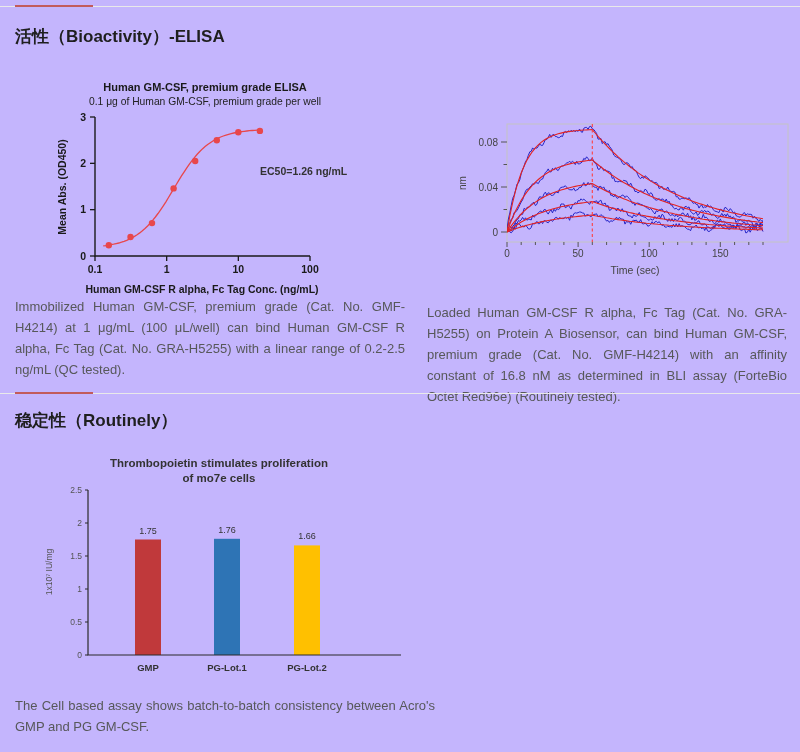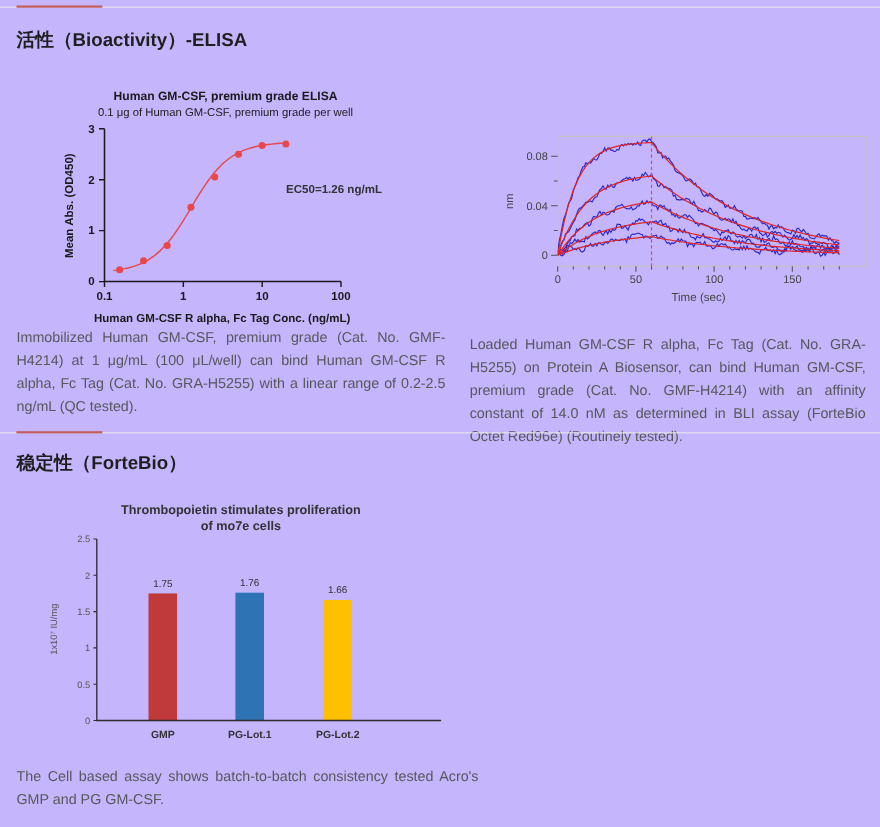--- a/index.html
+++ b/index.html
@@ -107,26 +107,26 @@
           <polyline points="52.0,126.0 54.8,118.2 57.7,111.2 60.5,105.0 63.4,99.4 66.2,94.4 69.1,89.9 71.9,85.9 74.8,82.3 77.6,79.0 80.4,76.1 83.3,73.5 86.1,71.2 89.0,69.1 91.8,67.3 94.7,65.6 97.5,64.1 100.4,62.8 103.2,61.6 106.0,60.5 108.9,59.5 111.7,58.7 114.6,57.9 117.4,57.2 120.3,56.6 123.1,56.0 126.0,55.5 128.8,55.1 131.6,54.7 134.5,54.3 137.3,54.0 140.2,56.4 143.0,58.7 145.9,61.0 148.7,63.2 151.6,65.3 154.4,67.3 157.2,69.2 160.1,71.1 162.9,73.0 165.8,74.8 168.6,76.5 171.5,78.1 174.3,79.7 177.2,81.3 180.0,82.8 182.8,84.2 185.7,85.6 188.5,87.0 191.4,88.3 194.2,89.5 197.1,90.7 199.9,91.9 202.8,93.1 205.6,94.2 208.4,95.2 211.3,96.3 214.1,97.2 217.0,98.2 219.8,99.1 222.7,100.0 225.5,100.9 228.4,101.7 231.2,102.6 234.0,103.3 236.9,104.1 239.7,104.8 242.6,105.5 245.4,106.2 248.3,106.9 251.1,107.5 254.0,108.1 256.8,108.7 259.6,109.3 262.5,109.9 265.3,110.4 268.2,110.9 271.0,111.4 273.9,111.9 276.7,112.4 279.6,112.8 282.4,113.3 285.2,113.7 288.1,114.1 290.9,114.5 293.8,114.9 296.6,115.3 299.5,115.6 302.3,116.0 305.2,116.3 308.0,116.6" fill="none" stroke="#e32222" stroke-width="1.1"></polyline>
           <polyline points="52.0,126.0 54.8,121.8 57.7,117.9 60.5,114.3 63.4,111.0 66.2,108.0 69.1,105.2 71.9,102.6 74.8,100.3 77.6,98.1 80.4,96.1 83.3,94.3 86.1,92.6 89.0,91.0 91.8,89.6 94.7,88.3 97.5,87.1 100.4,86.0 103.2,85.0 106.0,84.1 108.9,83.2 111.7,82.4 114.6,81.7 117.4,81.0 120.3,80.4 123.1,79.8 126.0,79.3 128.8,78.8 131.6,78.4 134.5,78.0 137.3,77.6 140.2,79.2 143.0,80.8 145.9,82.3 148.7,83.8 151.6,85.2 154.4,86.6 157.2,87.9 160.1,89.1 162.9,90.4 165.8,91.6 168.6,92.7 171.5,93.8 174.3,94.9 177.2,95.9 180.0,97.0 182.8,97.9 185.7,98.9 188.5,99.8 191.4,100.6 194.2,101.5 197.1,102.3 199.9,103.1 202.8,103.9 205.6,104.6 208.4,105.3 211.3,106.0 214.1,106.7 217.0,107.3 219.8,108.0 222.7,108.6 225.5,109.1 228.4,109.7 231.2,110.2 234.0,110.8 236.9,111.3 239.7,111.8 242.6,112.3 245.4,112.7 248.3,113.2 251.1,113.6 254.0,114.0 256.8,114.4 259.6,114.8 262.5,115.2 265.3,115.5 268.2,115.9 271.0,116.2 273.9,116.5 276.7,116.9 279.6,117.2 282.4,117.5 285.2,117.7 288.1,118.0 290.9,118.3 293.8,118.5 296.6,118.8 299.5,119.0 302.3,119.3 305.2,119.5 308.0,119.7" fill="none" stroke="#e32222" stroke-width="1.1"></polyline>
           <polyline points="52.0,126.0 54.8,123.7 57.7,121.6 60.5,119.7 63.4,117.8 66.2,116.1 69.1,114.5 71.9,113.0 74.8,111.5 77.6,110.2 80.4,109.0 83.3,107.8 86.1,106.7 89.0,105.7 91.8,104.7 94.7,103.9 97.5,103.0 100.4,102.2 103.2,101.5 106.0,100.8 108.9,100.2 111.7,99.6 114.6,99.0 117.4,98.5 120.3,98.0 123.1,97.5 126.0,97.1 128.8,96.7 131.6,96.3 134.5,96.0 137.3,95.6 140.2,96.6 143.0,97.6 145.9,98.6 148.7,99.5 151.6,100.4 154.4,101.2 157.2,102.1 160.1,102.9 162.9,103.6 165.8,104.4 168.6,105.1 171.5,105.8 174.3,106.5 177.2,107.1 180.0,107.8 182.8,108.4 185.7,109.0 188.5,109.5 191.4,110.1 194.2,110.6 197.1,111.1 199.9,111.6 202.8,112.1 205.6,112.6 208.4,113.0 211.3,113.5 214.1,113.9 217.0,114.3 219.8,114.7 222.7,115.0 225.5,115.4 228.4,115.8 231.2,116.1 234.0,116.4 236.9,116.8 239.7,117.1 242.6,117.4 245.4,117.7 248.3,117.9 251.1,118.2 254.0,118.5 256.8,118.7 259.6,119.0 262.5,119.2 265.3,119.4 268.2,119.6 271.0,119.9 273.9,120.1 276.7,120.3 279.6,120.5 282.4,120.6 285.2,120.8 288.1,121.0 290.9,121.2 293.8,121.3 296.6,121.5 299.5,121.6 302.3,121.8 305.2,121.9 308.0,122.1" fill="none" stroke="#e32222" stroke-width="1.1"></polyline>
           <polyline points="52.0,126.0 54.8,124.9 57.7,123.8 60.5,122.8 63.4,121.8 66.2,120.9 69.1,120.1 71.9,119.3 74.8,118.5 77.6,117.8 80.4,117.1 83.3,116.5 86.1,115.9 89.0,115.3 91.8,114.7 94.7,114.2 97.5,113.7 100.4,113.3 103.2,112.8 106.0,112.4 108.9,112.0 111.7,111.7 114.6,111.3 117.4,111.0 120.3,110.7 123.1,110.4 126.0,110.1 128.8,109.8 131.6,109.6 134.5,109.3 137.3,109.1 140.2,109.7 143.0,110.2 145.9,110.8 148.7,111.3 151.6,111.8 154.4,112.2 157.2,112.7 160.1,113.1 162.9,113.6 165.8,114.0 168.6,114.4 171.5,114.8 174.3,115.2 177.2,115.5 180.0,115.9 182.8,116.2 185.7,116.5 188.5,116.8 191.4,117.2 194.2,117.5 197.1,117.7 199.9,118.0 202.8,118.3 205.6,118.5 208.4,118.8 211.3,119.0 214.1,119.3 217.0,119.5 219.8,119.7 222.7,119.9 225.5,120.1 228.4,120.3 231.2,120.5 234.0,120.7 236.9,120.9 239.7,121.0 242.6,121.2 245.4,121.4 248.3,121.5 251.1,121.7 254.0,121.8 256.8,122.0 259.6,122.1 262.5,122.2 265.3,122.3 268.2,122.5 271.0,122.6 273.9,122.7 276.7,122.8 279.6,122.9 282.4,123.0 285.2,123.1 288.1,123.2 290.9,123.3 293.8,123.4 296.6,123.5 299.5,123.6 302.3,123.7 305.2,123.7 308.0,123.8" fill="none" stroke="#e32222" stroke-width="1.1"></polyline>
         </g>
         <line x1="137.3" y1="18" x2="137.3" y2="136" stroke="#ff4040" stroke-width="1.1" stroke-dasharray="3,2.5"></line>
         <text transform="translate(11,77) rotate(-90)" text-anchor="middle" font-size="10" fill="#444444">nm</text>
         <text x="180" y="168" text-anchor="middle" font-size="10.5" fill="#444444">Time (sec)</text>
       </svg></div>
 
-  <div class="caption" style="left:427px;top:302px;width:360px;">Loaded Human GM-CSF R alpha, Fc Tag (Cat. No. GRA-H5255) on Protein A Biosensor, can bind Human GM-CSF, premium grade (Cat. No. GMF-H4214) with an affinity constant of 14.0 nM as determined in BLI assay (ForteBio Octet Red96e) (Routinely tested).</div>
+  <div class="caption" style="left:427px;top:302px;width:360px;">Loaded Human GM-CSF R alpha, Fc Tag (Cat. No. GRA-H5255) on Protein A Biosensor, can bind Human GM-CSF, premium grade (Cat. No. GMF-H4214) with an affinity constant of 16.8 nM as determined in BLI assay (ForteBio Octet Red96e) (Routinely tested).</div>
 
   <div class="divider" style="top:393px;"></div>
   <div class="divider-accent" style="top:392px;left:15px;width:78px;"></div>
 
-  <div class="section-heading" style="left:15px;top:409px;">稳定性（ForteBio）</div>
+  <div class="section-heading" style="left:15px;top:409px;">稳定性（Routinely）</div>
 
   <div class="chart" id="chart-stability" style="left:36px;top:450px;width:400px;height:242px;"><svg width="400" height="242" viewBox="0 0 400 242">
         <text x="183" y="17" text-anchor="middle" font-size="11.5" font-weight="600" fill="#333">Thrombopoietin stimulates proliferation</text>
         <text x="183" y="32" text-anchor="middle" font-size="11.5" font-weight="600" fill="#333">of mo7e cells</text>
         <line x1="49" y1="205" x2="52" y2="205" stroke="#2b2b2b" stroke-width="1"></line>
         <text x="46" y="208" text-anchor="end" font-size="8.5" fill="#555555">0</text>
         <line x1="49" y1="172" x2="52" y2="172" stroke="#2b2b2b" stroke-width="1"></line>
         <text x="46" y="175" text-anchor="end" font-size="8.5" fill="#555555">0.5</text>
         <line x1="49" y1="139" x2="52" y2="139" stroke="#2b2b2b" stroke-width="1"></line>
         <text x="46" y="142" text-anchor="end" font-size="8.5" fill="#555555">1</text>
@@ -142,15 +142,15 @@
         <rect x="178" y="88.8" width="26" height="116.2" fill="#2e74b5"></rect>
         <text x="191" y="82.8" text-anchor="middle" font-size="9" fill="#333">1.76</text>
         <text x="191" y="221" text-anchor="middle" font-size="9.5" font-weight="600" fill="#333">PG-Lot.1</text>
         <rect x="258" y="95.4" width="26" height="109.6" fill="#ffc000"></rect>
         <text x="271" y="89.4" text-anchor="middle" font-size="9" fill="#333">1.66</text>
         <text x="271" y="221" text-anchor="middle" font-size="9.5" font-weight="600" fill="#333">PG-Lot.2</text>
         <path d="M52,40 L52,205 L365,205" fill="none" stroke="#2b2b2b" stroke-width="1.2"></path>
         <text transform="translate(16,122) rotate(-90)" text-anchor="middle" font-size="8.5" fill="#555555">1x10⁷ IU/mg</text>
       </svg></div>
 
-  <div class="caption" style="left:15px;top:695px;width:420px;">The Cell based assay shows batch-to-batch consistency tested Acro's GMP and PG GM-CSF.</div>
+  <div class="caption" style="left:15px;top:695px;width:420px;">The Cell based assay shows batch-to-batch consistency between Acro's GMP and PG GM-CSF.</div>
 
 </div>
 
 </body></html>

